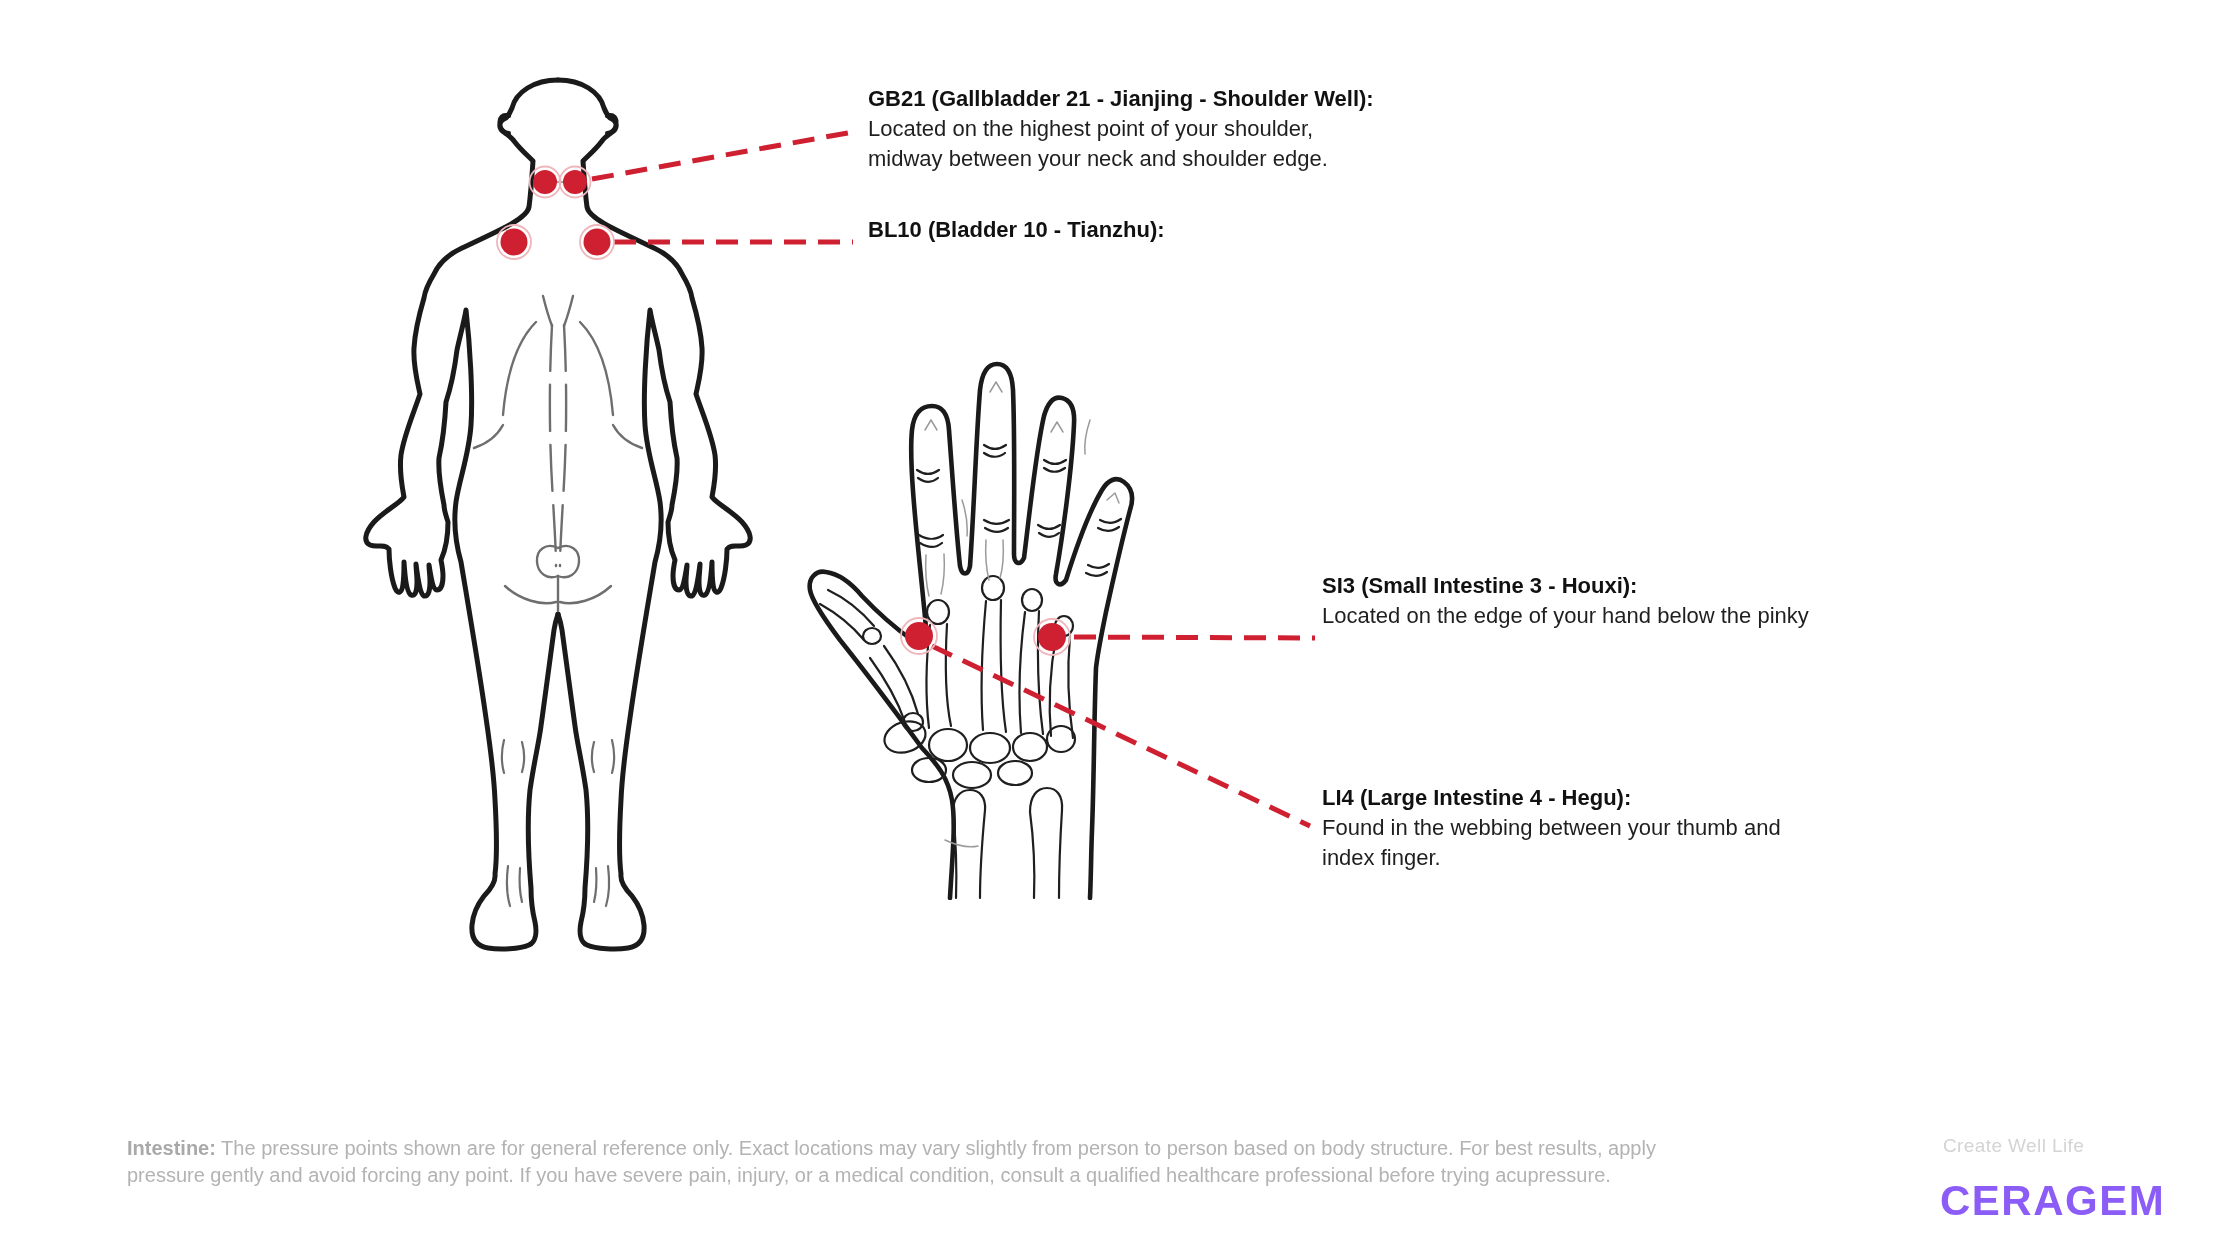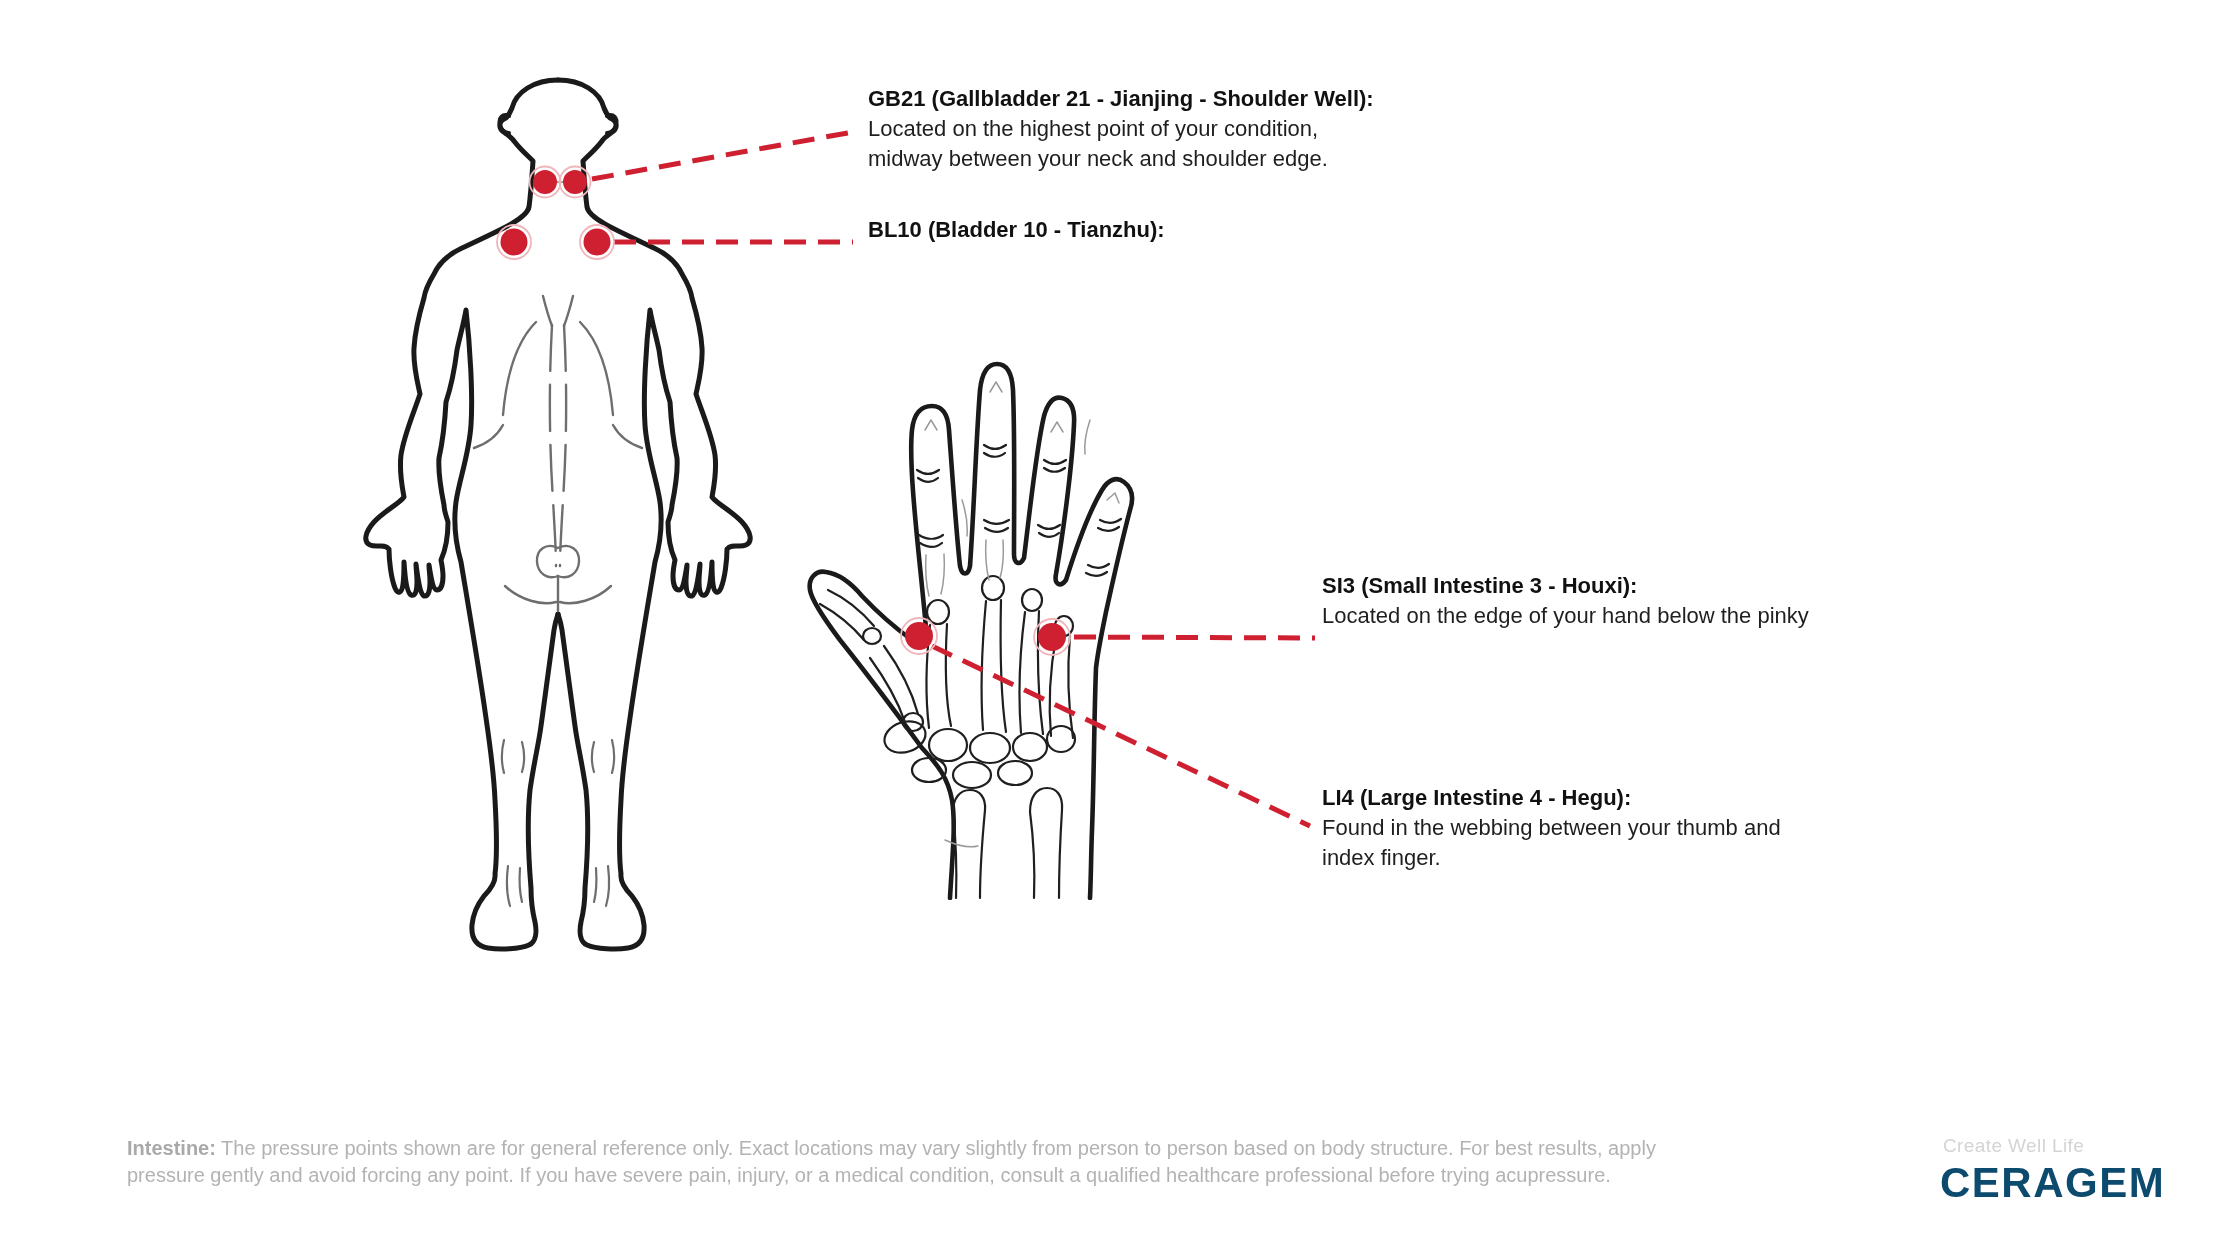--- a/index.html
+++ b/index.html
@@ -18,21 +18,21 @@
     position:absolute;left:0;top:1008px;width:1916px;text-align:center;
     font-size:41px;font-weight:500;letter-spacing:0.5px;color:#D43440;white-space:nowrap;
   }
   #disclaimer{
     position:absolute;left:127px;top:1135px;font-size:20px;line-height:27px;
     color:#b3b3b3;white-space:nowrap;
   }
   #disclaimer b{font-weight:700;color:#a9a9a9;}
   #logo{position:absolute;left:1940px;top:1135px;}
   #logo-tagline{font-size:19px;color:#d4d4d4;letter-spacing:0.4px;padding-left:3px;}
-  #logo-brand{font-size:42px;font-weight:700;color:#0c4a6e;letter-spacing:1.5px;margin-top:2px;}
+  #logo-brand{font-size:42px;font-weight:700;color:#8b5cf6;letter-spacing:1.5px;margin-top:20px;}
 </style>
 </head>
 <body>
 
 <div id="canvas">
 
   <svg id="body-svg" style="left:350px;top:60px;" width="420" height="920" viewBox="350 60 420 920" fill="none" stroke-linecap="round" stroke-linejoin="round">
     <g>
 
       <g id="half">
@@ -234,21 +234,21 @@
       </g>
       <g>
         <circle cx="1052" cy="637" r="18" stroke="#efb6bc" stroke-width="1.8"></circle>
         <circle cx="1052" cy="637" r="14" fill="#CE2030"></circle>
       </g>
     </g>
   </svg>
 
   <div class="ann" id="ann-gb21">
     <div class="ann-title">GB21 (Gallbladder 21 - Jianjing - Shoulder Well):</div>
-    <div>Located on the highest point of your condition,</div>
+    <div>Located on the highest point of your shoulder,</div>
     <div>midway between your neck and shoulder edge.</div>
   </div>
 
   <div class="ann" id="ann-bl10">
     <div class="ann-title">BL10 (Bladder 10 - Tianzhu):</div>
   </div>
 
   <div class="ann" id="ann-si3">
     <div class="ann-title">SI3 (Small Intestine 3 - Houxi):</div>
     <div>Located on the edge of your hand below the pinky</div>

